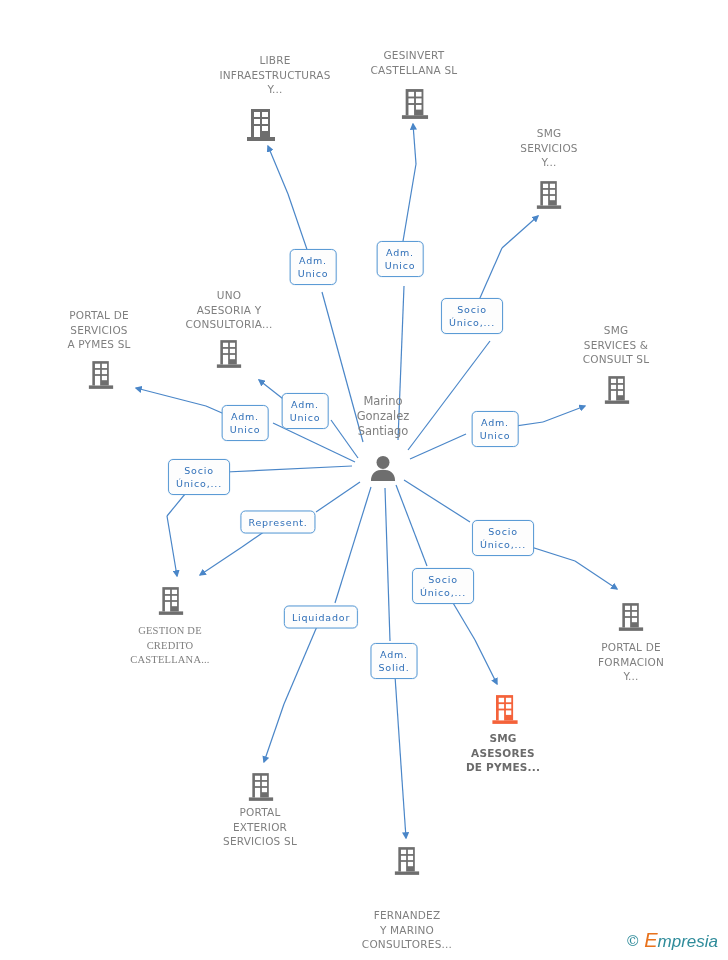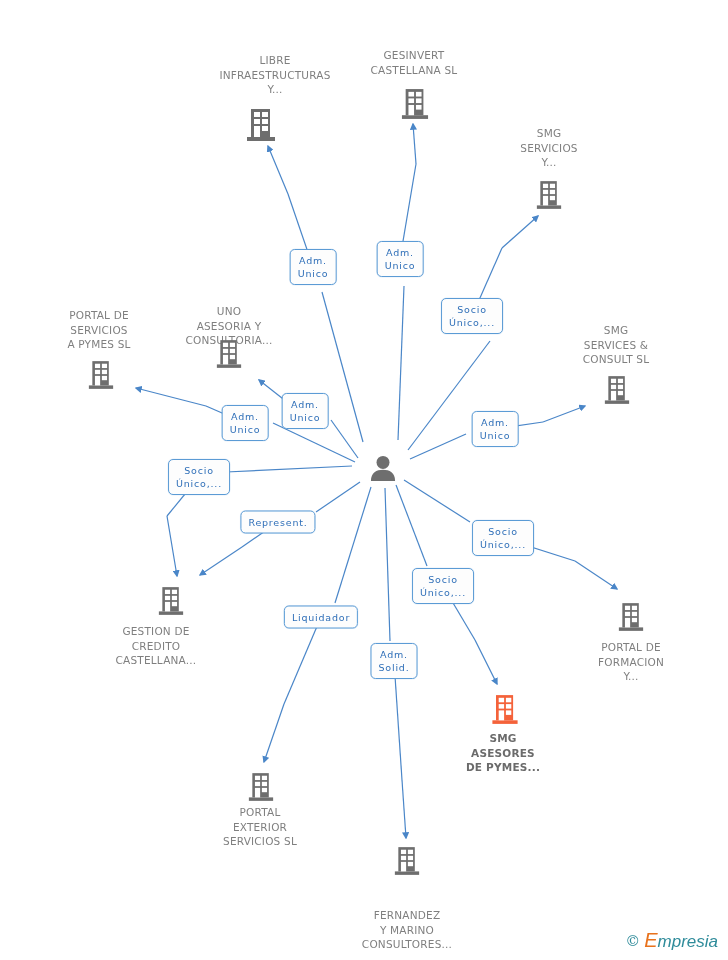--- a/index.html
+++ b/index.html
@@ -216,21 +216,21 @@
             <rect x="1" y="29" width="28" height="4"></rect>
             <rect fill="#ffffff" x="8" y="4" width="6" height="5"></rect>
             <rect fill="#ffffff" x="16" y="4" width="6" height="5"></rect>
             <rect fill="#ffffff" x="8" y="11" width="6" height="5"></rect>
             <rect fill="#ffffff" x="16" y="11" width="6" height="5"></rect>
             <rect fill="#ffffff" x="8" y="18" width="6" height="11"></rect>
             <rect fill="#ffffff" x="16" y="18" width="6" height="5"></rect>
           </g>
         </svg>
       </div>
-      <div class="node" style="left: 229px; top: 288px; margin-top: 16px;">
+      <div class="node" style="left: 229px; top: 288px;">
         <div class="node-label">UNO
 ASESORIA Y
 CONSULTORIA...</div>
       </div>
       <div style="position: absolute; left: 229px; top: 339px; transform: translate(-50%, 0px);">
         <svg viewBox="0 0 30 34" width="26" height="30" class="node-icon">
           <g fill="#6e6e6e">
             <rect x="5" y="1" width="19" height="28"></rect>
             <rect x="1" y="29" width="28" height="4"></rect>
             <rect fill="#ffffff" x="8" y="4" width="6" height="5"></rect>
@@ -254,21 +254,21 @@
             <rect x="1" y="29" width="28" height="4"></rect>
             <rect fill="#ffffff" x="8" y="4" width="6" height="5"></rect>
             <rect fill="#ffffff" x="16" y="4" width="6" height="5"></rect>
             <rect fill="#ffffff" x="8" y="11" width="6" height="5"></rect>
             <rect fill="#ffffff" x="16" y="11" width="6" height="5"></rect>
             <rect fill="#ffffff" x="8" y="18" width="6" height="11"></rect>
             <rect fill="#ffffff" x="16" y="18" width="6" height="5"></rect>
           </g>
         </svg>
       </div>
-      <div class="node" style="left: 156px; top: 624px;">
+      <div class="node" style="left: 170px; top: 624px; font-family: Liberation Serif, serif;">
         <div class="node-label">GESTION DE
 CREDITO
 CASTELLANA...</div>
       </div>
       <div style="position: absolute; left: 171px; top: 586px; transform: translate(-50%, 0px);">
         <svg viewBox="0 0 30 34" width="26" height="30" class="node-icon">
           <g fill="#6e6e6e">
             <rect x="5" y="1" width="19" height="28"></rect>
             <rect x="1" y="29" width="28" height="4"></rect>
             <rect fill="#ffffff" x="8" y="4" width="6" height="5"></rect>
@@ -380,19 +380,24 @@
       <div class="edge-label" style="left: 278px; top: 522px;">Represent.</div>
       <div class="edge-label" style="left: 503px; top: 538px;">Socio
 Único,...</div>
       <div class="edge-label" style="left: 443px; top: 586px;">Socio
 Único,...</div>
       <div class="edge-label" style="left: 321px; top: 617px;">Liquidador</div>
       <div class="edge-label" style="left: 394px; top: 661px;">Adm.
 Solid.</div>
     </div>
 
+  <div class="person-node" id="center-node" style="left:383px; top:394px;">
+    <div class="person-name">Marino
+Gonzalez
+Santiago</div>
+  </div>
 
   <div class="watermark">
     <span class="wm-c">©</span>
     <span class="wm-text"><span class="e">E</span><span>mpresia</span></span>
   </div>
 
 </div>
 
 </body></html>

